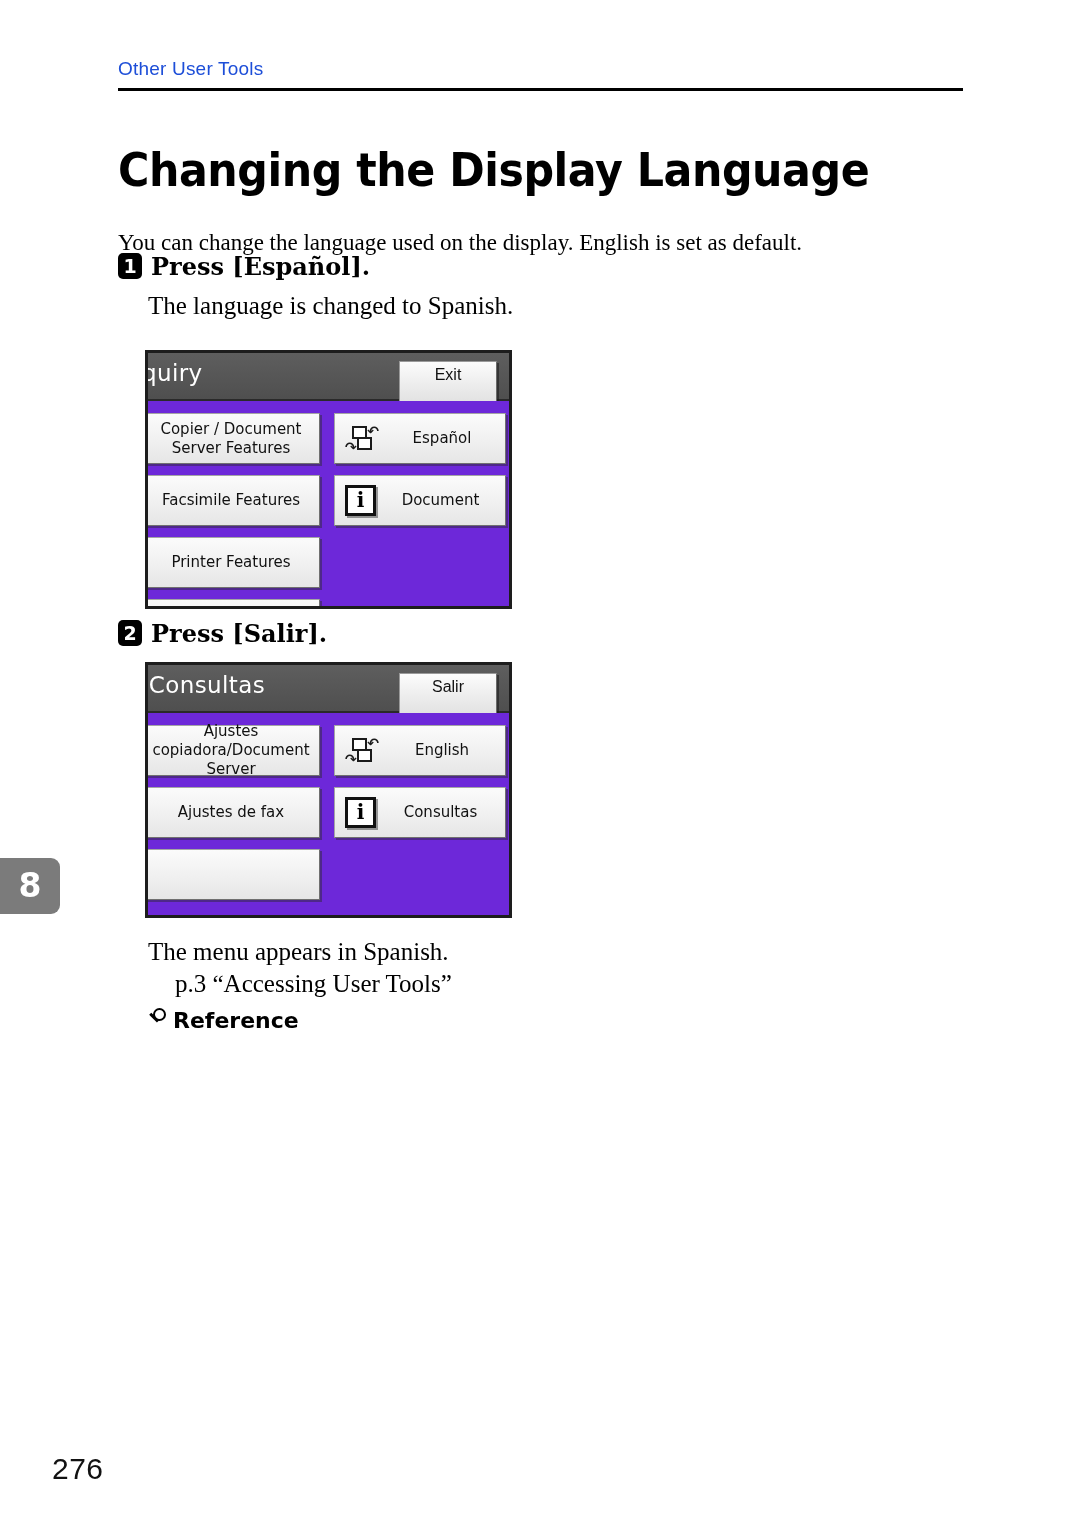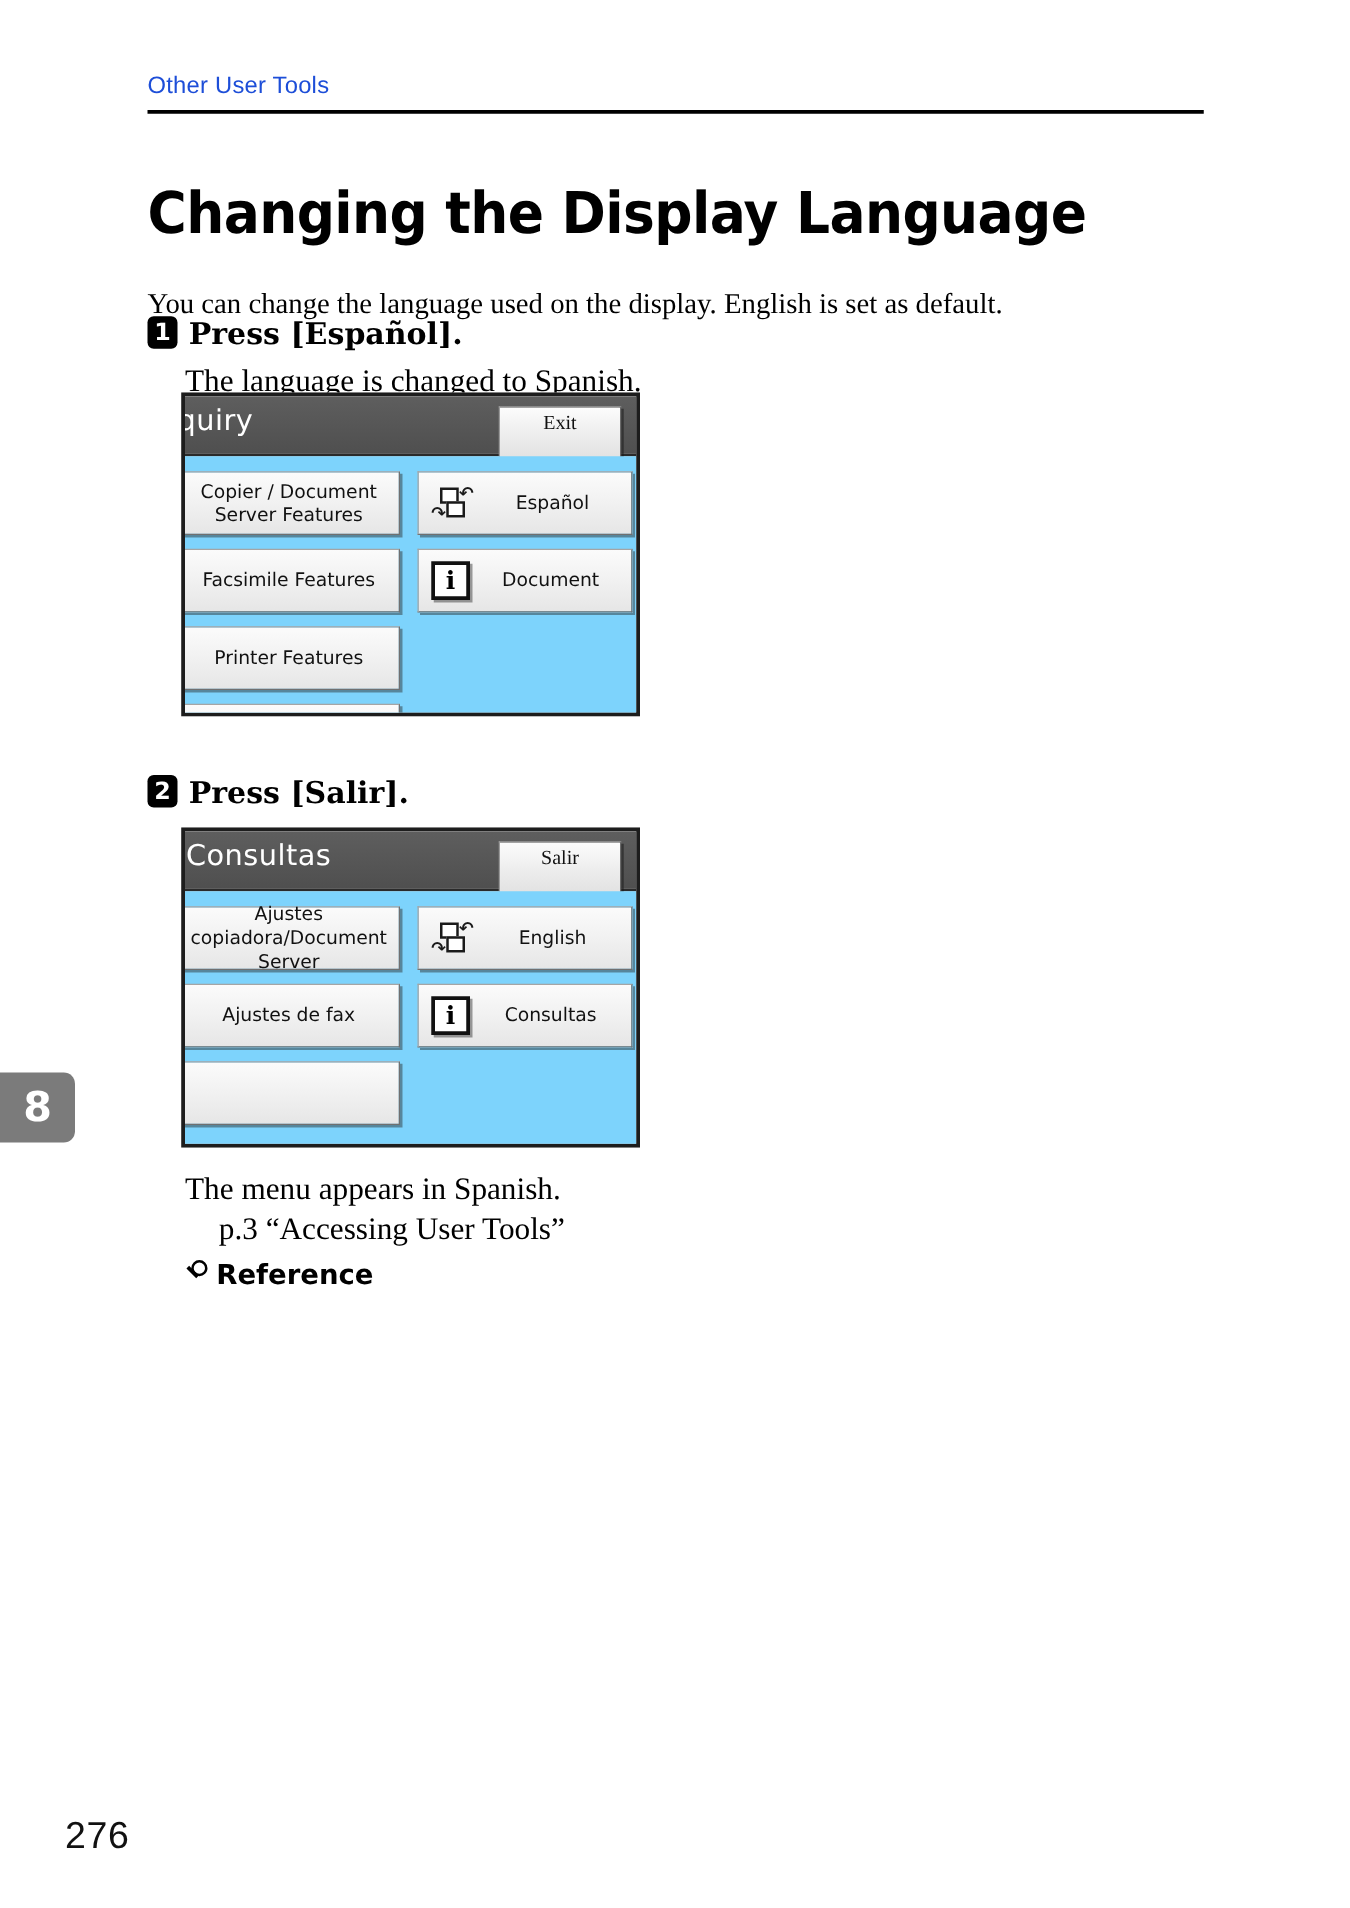--- a/index.html
+++ b/index.html
@@ -125,30 +125,30 @@
     top: 8px;
     width: 98px;
     height: 42px;
     box-sizing: border-box;
     background: linear-gradient(180deg, #fcfcfc 0%, #ededed 55%, #e2e2e2 100%);
     border: 1px solid #9a9a9a;
     border-right-color: #6a6a6a;
     border-bottom-color: #6a6a6a;
     box-shadow: 2px 2px 0 rgba(25,25,25,0.55);
     color: #111;
-    font-family: Liberation Serif, serif;
+    font-family: Liberation Sans, sans-serif;
     font-size: 16px;
     line-height: 25px;
     text-align: center;
   }
 
   .lcd-body {
     position: relative;
     height: calc(100% - 48px);
-    background: #7dd3fc;
+    background: #6d28d9;
     padding-top: 12px;
   }
 
   .lcd-col-left {
     position: absolute;
     left: -6px;
     top: 12px;
     width: 178px;
   }
   .lcd-col-right {
@@ -318,21 +318,21 @@
 <h1 class="page-title">Changing the Display Language</h1>
 
 <p class="intro">You can change the language used on the display. English is set as default.</p>
 
 <div class="step" style="left:118px; top:253px;">
   <span class="step-num">1</span>
   <span class="step-text">Press [Español].</span>
 </div>
 <div class="sub-text" style="left:148px; top:290px;">The language is changed to Spanish.</div>
 
-<div class="lcd" style="left:145px; top:314px; width:367px; height:259px;">
+<div class="lcd" style="left:145px; top:350px; width:367px; height:259px;">
   <div class="lcd-titlebar">
     <div class="lcd-title">quiry</div>
     <div class="lcd-exitbtn">Exit</div>
   </div>
   <div class="lcd-body">
 
     <div class="lcd-col-left">
       <div class="lcd-btn">
         <span class="btn-label">Copier / Document Server Features</span>
       </div>

